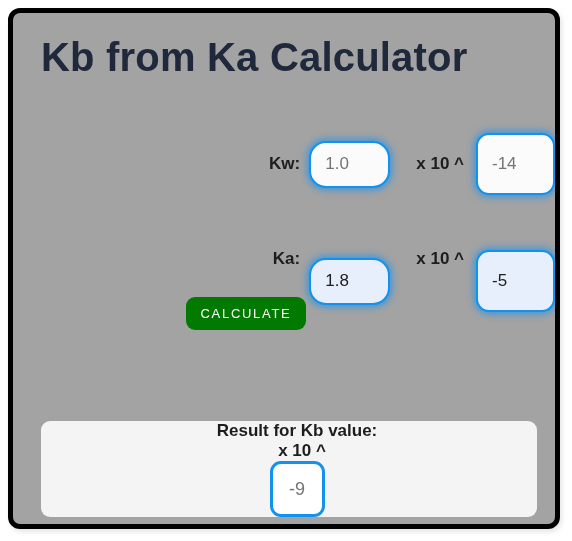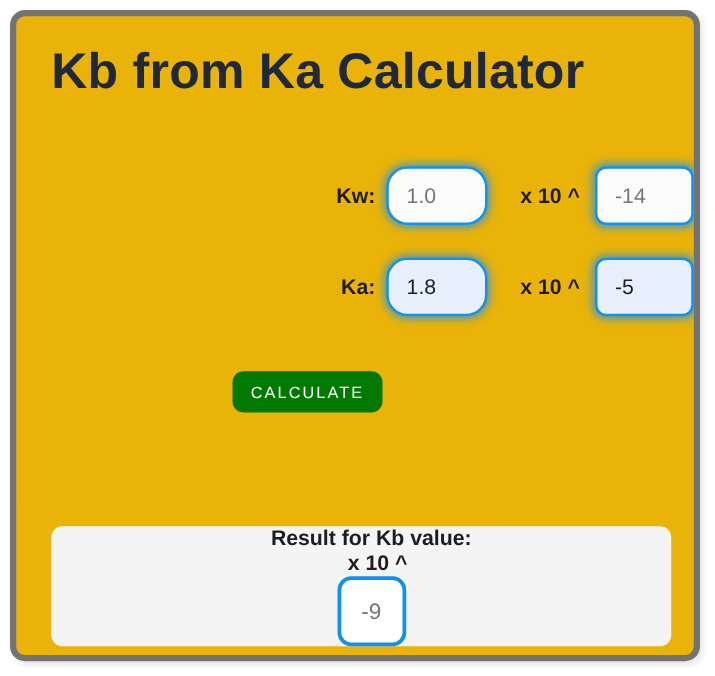--- a/index.html
+++ b/index.html
@@ -23,22 +23,22 @@
   }
 
   
   .card {
     position: absolute;
     left: 8px;
     top: 8px;
     width: 552px;
     height: 521px;
     box-sizing: border-box;
-    background: #eab308;
-    border: 5px solid #737373;
+    background: #a3a3a3;
+    border: 5px solid #000000;
     border-radius: 12px;
     box-shadow: 2px 3px 5px rgba(0,0,0,0.10);
     overflow: hidden;
   }
 
   .card-inner {
     position: relative;
     width: 100%;
     height: 100%;
   }
@@ -83,26 +83,27 @@
     border-radius: 9px;
     background: #fbfbfb;
     color: #6f7274;
     font-family: "Liberation Sans", sans-serif;
     font-size: 17px;
     padding: 0 0 0 14px;
     outline: none;
     box-shadow: 0 0 7px 2px rgba(25,145,240,0.75);
   }
   .mant-input { width: 81px; height: 47px; border-radius: 17px; }
-  .exp-input  { width: 79px; height: 47px; }
+  .exp-input  { width: 79px; height: 62px; border-radius: 13px; }
 
   .row-ka .mant-input,
   .row-ka .exp-input {
     background: #e7eefc;
     color: #202020;
+    margin-top: 44px;
   }
 
   .times {
     font-size: 17px;
     font-weight: 700;
     color: #1d1d1d;
     margin: 0 12px 0 26px;
     white-space: nowrap;
   }
 

